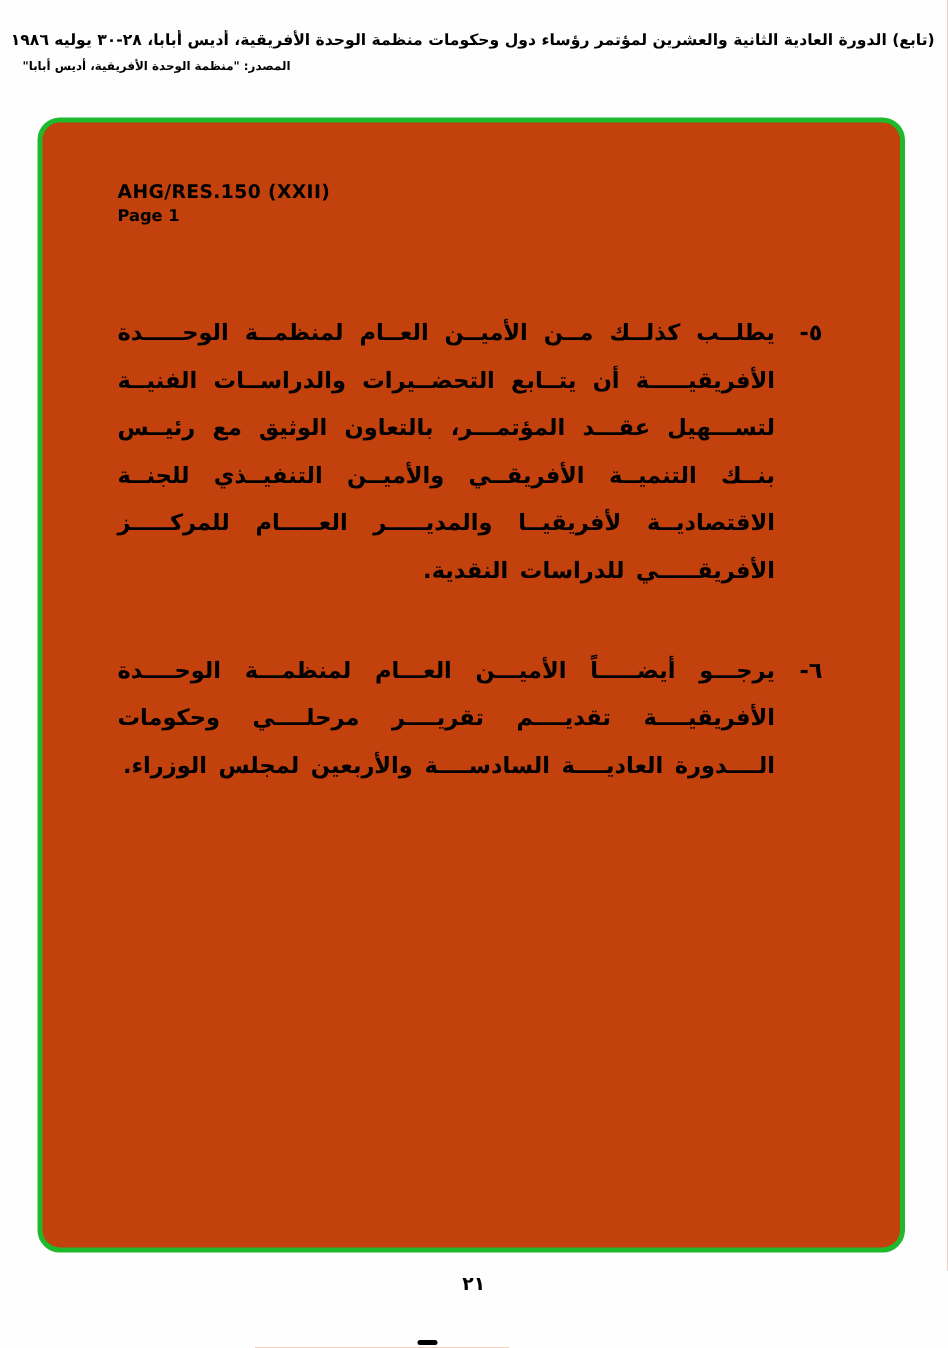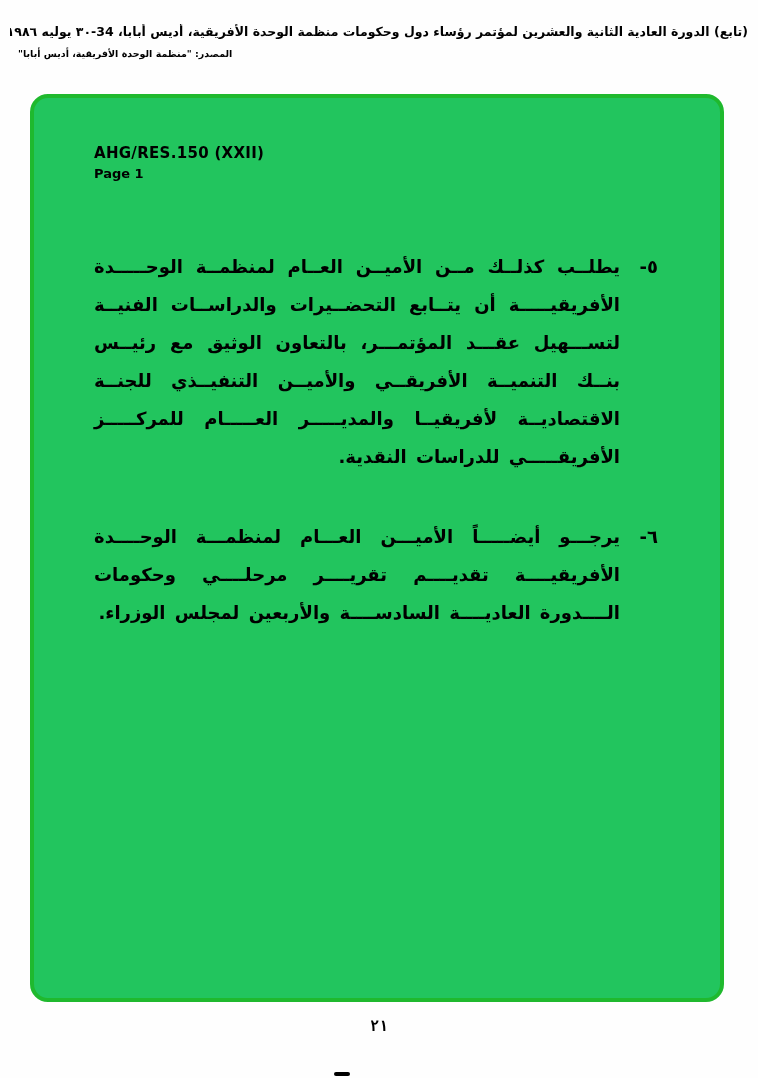--- a/index.html
+++ b/index.html
@@ -44,21 +44,21 @@
 
   
   .green-frame {
     position: absolute;
     left: 30px;
     top: 94px;
     width: 694px;
     height: 908px;
     border: 4px solid #1fb92e;
     border-radius: 18px;
-    background: #22c55e;
+    background: #c2410c;
   }
 
   .doc-ref-block {
     position: absolute;
     left: 60px;
     top: 46px;
     direction: ltr;
     text-align: left;
   }
   .doc-ref {
@@ -102,41 +102,40 @@
   .page-footer {
     position: absolute;
     left: 0;
     right: 0;
     bottom: 42px;
     text-align: center;
   }
   .page-number {
     font-size: 15px;
     font-weight: bold;
-    font-family: Liberation Mono, monospace;
   }
 
   
   .scan-artifact {
     position: absolute;
     left: 334px;
     bottom: 2px;
     width: 16px;
     height: 4px;
     background: #000;
     border-radius: 2px;
   }
 </style>
 </head>
 <body>
 
 <div class="page">
 
   <header class="scan-header">
-    <div class="header-line1">(تابع)  الدورة العادية الثانية والعشرين لمؤتمر رؤساء دول وحكومات منظمة الوحدة الأفريقية، أديس أبابا، 34-٣٠ يوليه ١٩٨٦</div>
+    <div class="header-line1">(تابع)  الدورة العادية الثانية والعشرين لمؤتمر رؤساء دول وحكومات منظمة الوحدة الأفريقية، أديس أبابا، ٢٨-٣٠ يوليه ١٩٨٦</div>
     <div class="header-line2">المصدر:  "منظمة الوحدة الأفريقية، أديس أبابا"</div>
   </header>
 
   <div class="green-frame" id="green-frame" style="border-color: rgb(31, 185, 46);">
     <div class="doc-ref-block">
       <div class="doc-ref">AHG/RES.150 (XXII)</div>
       <div class="doc-page">Page 1</div>
     </div>
 
     <div class="paragraphs" id="paragraphs">

